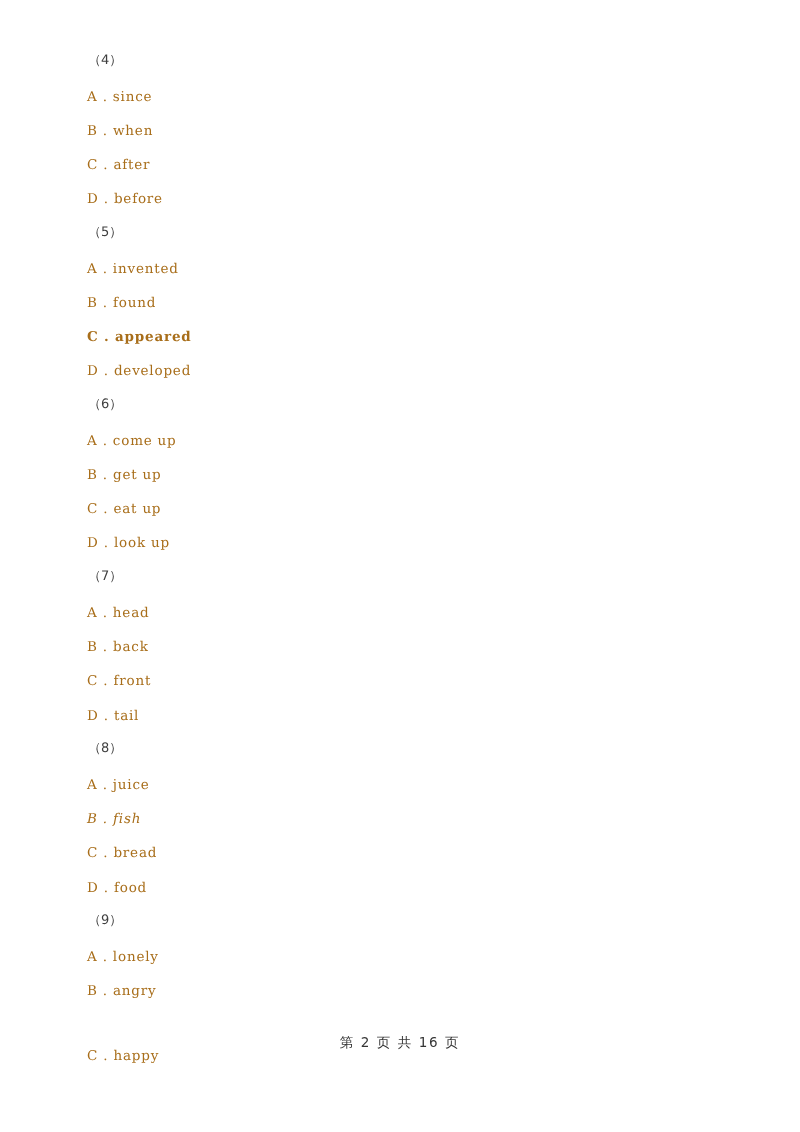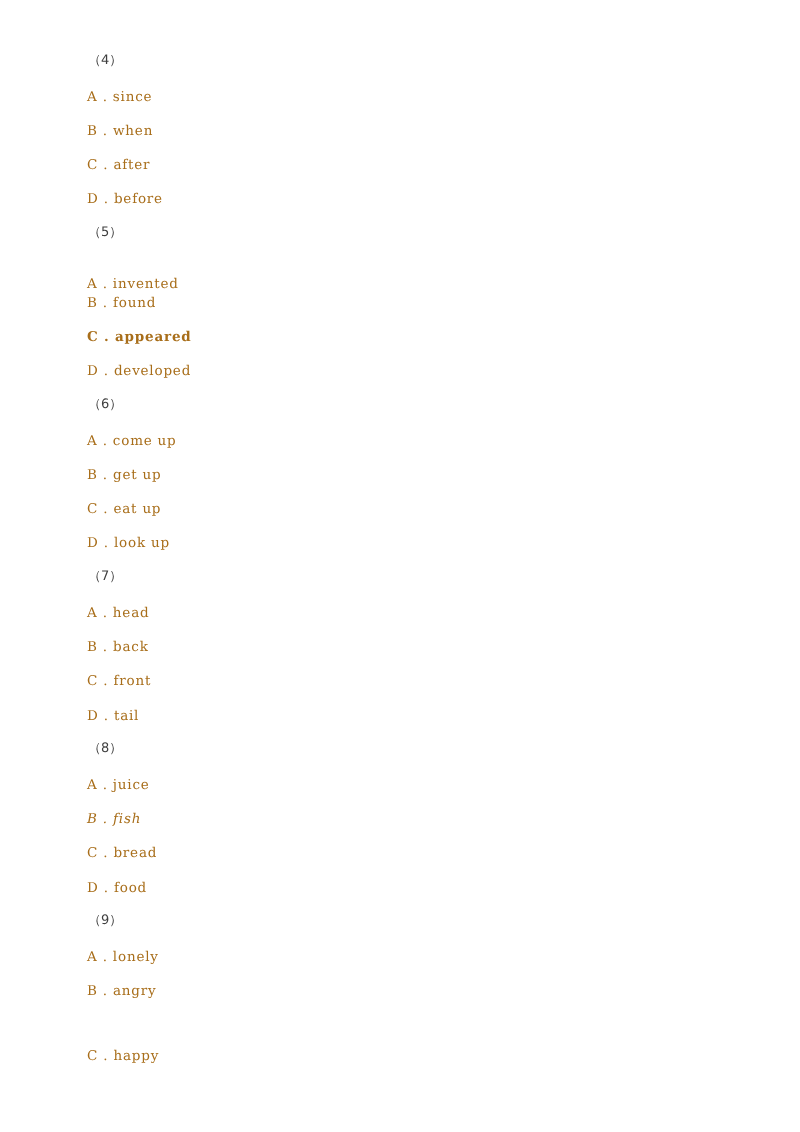--- a/index.html
+++ b/index.html
@@ -86,21 +86,21 @@
 <div class="page">
   <div class="content">
 
     <div class="line q-num" style="top:51px;">（4）</div>
     <div class="line opt" style="top:89px;"><span class="opt-letter">A</span><span class="opt-sep"> . </span><span class="opt-text">since</span></div>
     <div class="line opt" style="top:123px;"><span class="opt-letter">B</span><span class="opt-sep"> . </span><span class="opt-text">when</span></div>
     <div class="line opt" style="top:157px;"><span class="opt-letter">C</span><span class="opt-sep"> . </span><span class="opt-text">after</span></div>
     <div class="line opt" style="top:191px;"><span class="opt-letter">D</span><span class="opt-sep"> . </span><span class="opt-text">before</span></div>
 
     <div class="line q-num" style="top:223px;">（5）</div>
-    <div class="line opt" style="top:276px;"><span class="opt-letter">A</span><span class="opt-sep"> . </span><span class="opt-text">invented</span></div>
+    <div class="line opt" style="top:261px;"><span class="opt-letter">A</span><span class="opt-sep"> . </span><span class="opt-text">invented</span></div>
     <div class="line opt" style="top:295px;"><span class="opt-letter">B</span><span class="opt-sep"> . </span><span class="opt-text">found</span></div>
     <div class="line opt" style="top:329px;font-weight:bold;"><span class="opt-letter">C</span><span class="opt-sep"> . </span><span class="opt-text">appeared</span></div>
     <div class="line opt" style="top:363px;"><span class="opt-letter">D</span><span class="opt-sep"> . </span><span class="opt-text">developed</span></div>
 
     <div class="line q-num" style="top:395px;">（6）</div>
     <div class="line opt" style="top:433px;"><span class="opt-letter">A</span><span class="opt-sep"> . </span><span class="opt-text">come up</span></div>
     <div class="line opt" style="top:467px;"><span class="opt-letter">B</span><span class="opt-sep"> . </span><span class="opt-text">get up</span></div>
     <div class="line opt" style="top:501px;"><span class="opt-letter">C</span><span class="opt-sep"> . </span><span class="opt-text">eat up</span></div>
     <div class="line opt" style="top:535px;"><span class="opt-letter">D</span><span class="opt-sep"> . </span><span class="opt-text">look up</span></div>
 
@@ -114,15 +114,16 @@
     <div class="line opt" style="top:777px;"><span class="opt-letter">A</span><span class="opt-sep"> . </span><span class="opt-text">juice</span></div>
     <div class="line opt" style="top:811px;font-style:italic;"><span class="opt-letter">B</span><span class="opt-sep"> . </span><span class="opt-text">fish</span></div>
     <div class="line opt" style="top:845px;"><span class="opt-letter">C</span><span class="opt-sep"> . </span><span class="opt-text">bread</span></div>
     <div class="line opt" style="top:880px;"><span class="opt-letter">D</span><span class="opt-sep"> . </span><span class="opt-text">food</span></div>
 
     <div class="line q-num" style="top:911px;">（9）</div>
     <div class="line opt" style="top:949px;"><span class="opt-letter">A</span><span class="opt-sep"> . </span><span class="opt-text">lonely</span></div>
     <div class="line opt" style="top:983px;"><span class="opt-letter">B</span><span class="opt-sep"> . </span><span class="opt-text">angry</span></div>
     <div class="line opt" style="top:1017px;margin-top:31px;"><span class="opt-letter">C</span><span class="opt-sep"> . </span><span class="opt-text">happy</span></div>
 
+    <div class="footer">第 2 页 共 16 页</div>
 
   </div>
 </div>
 
 </body></html>

